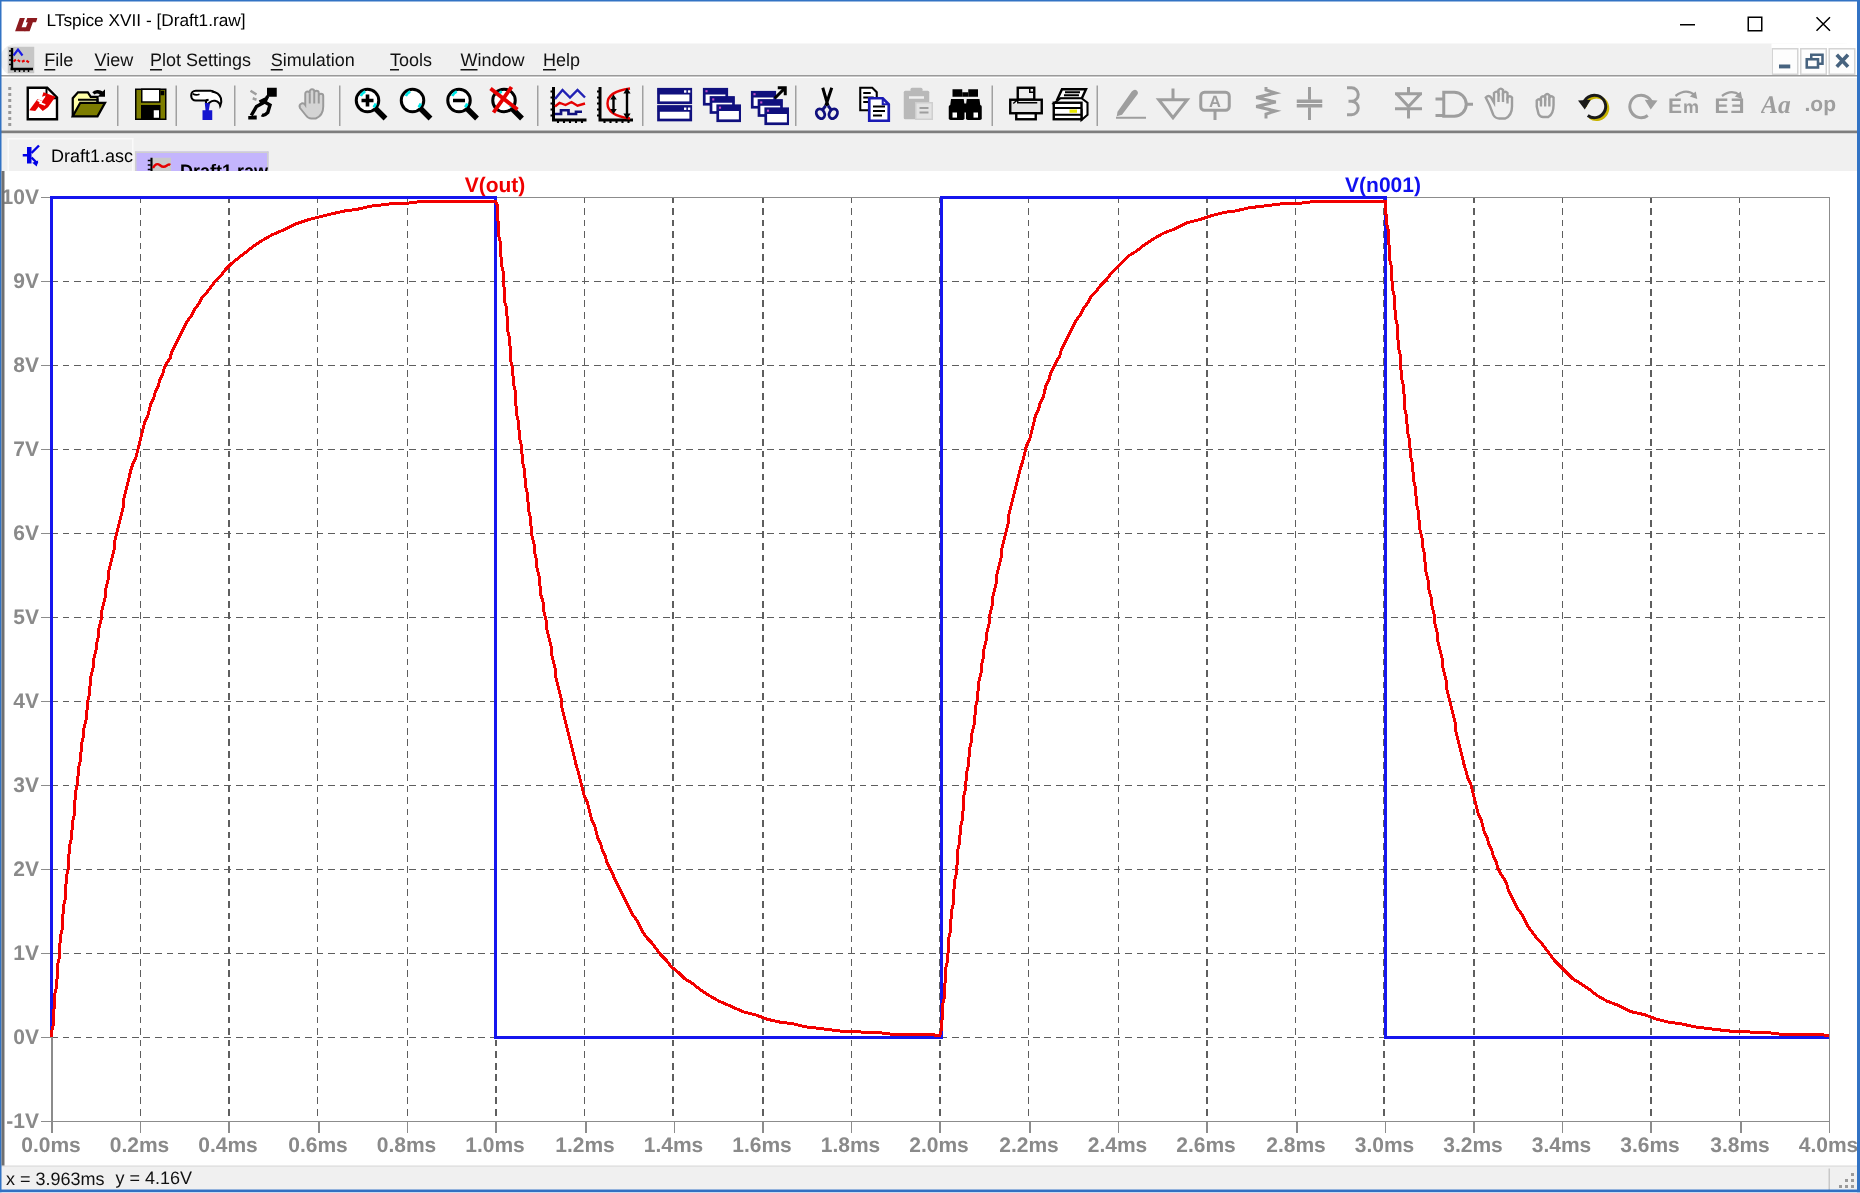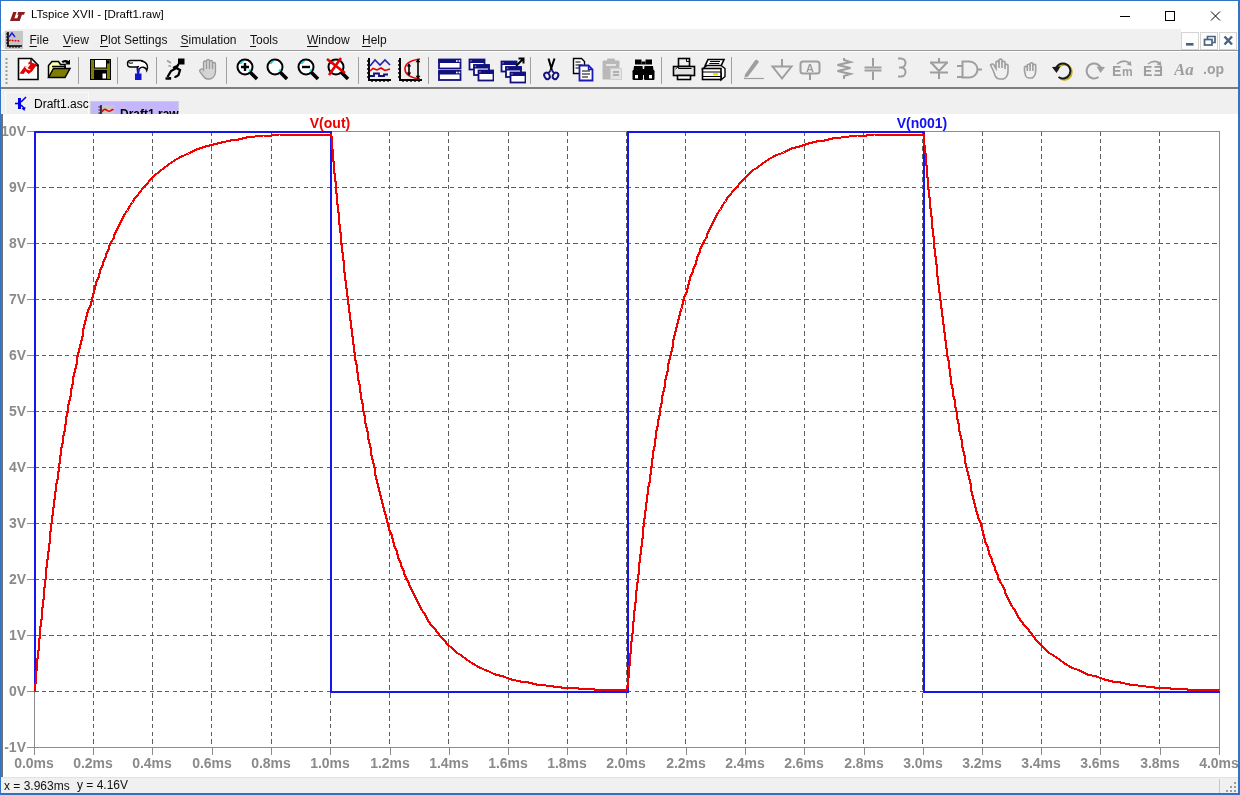--- a/index.html
+++ b/index.html
@@ -47,21 +47,21 @@
     <rect width="18" height="18" fill="#c6c6c6"></rect>
     <path d="M3,1 V15 M2,15 H17" stroke="#000" stroke-width="1.6"></path>
     <path d="M1,3 h2 M1,6 h2 M1,9 h2 M1,12 h2 M5,15 v2 M8,15 v2 M11,15 v2 M14,15 v2" stroke="#000"></path>
     <polyline points="4,6 7,2 10,6" fill="none" stroke="#1a1ae6" stroke-width="1.4"></polyline>
     <polyline points="4,10 6,8.5 9,10.5 12,9 15,11" fill="none" stroke="#e60000" stroke-width="1.4" stroke-dasharray="2,1.4"></polyline>
   </svg>
   <div class="mi" style="left:29.5px"><u>F</u>ile</div>
   <div class="mi" style="left:63px"><u>V</u>iew</div>
   <div class="mi" style="left:100px"><u>P</u>lot Settings</div>
   <div class="mi" style="left:180.5px"><u>S</u>imulation</div>
-  <div class="mi" style="left:250px"><u>T</u>ools</div>
+  <div class="mi" style="left:260px"><u>T</u>ools</div>
   <div class="mi" style="left:307px"><u>W</u>indow</div>
   <div class="mi" style="left:362px"><u>H</u>elp</div>
   <div class="abs" style="left:1181px;top:0;width:59px;height:22px;background:#fff"></div>
   <svg class="abs" style="left:1181px;top:2.5px" width="58" height="18" viewBox="0 0 58 18">
     <g fill="#fdfdfd" stroke="#d4d4d4">
       <rect x="0.5" y="0.5" width="17" height="17"></rect>
       <rect x="19.5" y="0.5" width="17" height="17"></rect>
       <rect x="38.5" y="0.5" width="17" height="17"></rect>
     </g>
     <g fill="#47637f" stroke="none">

